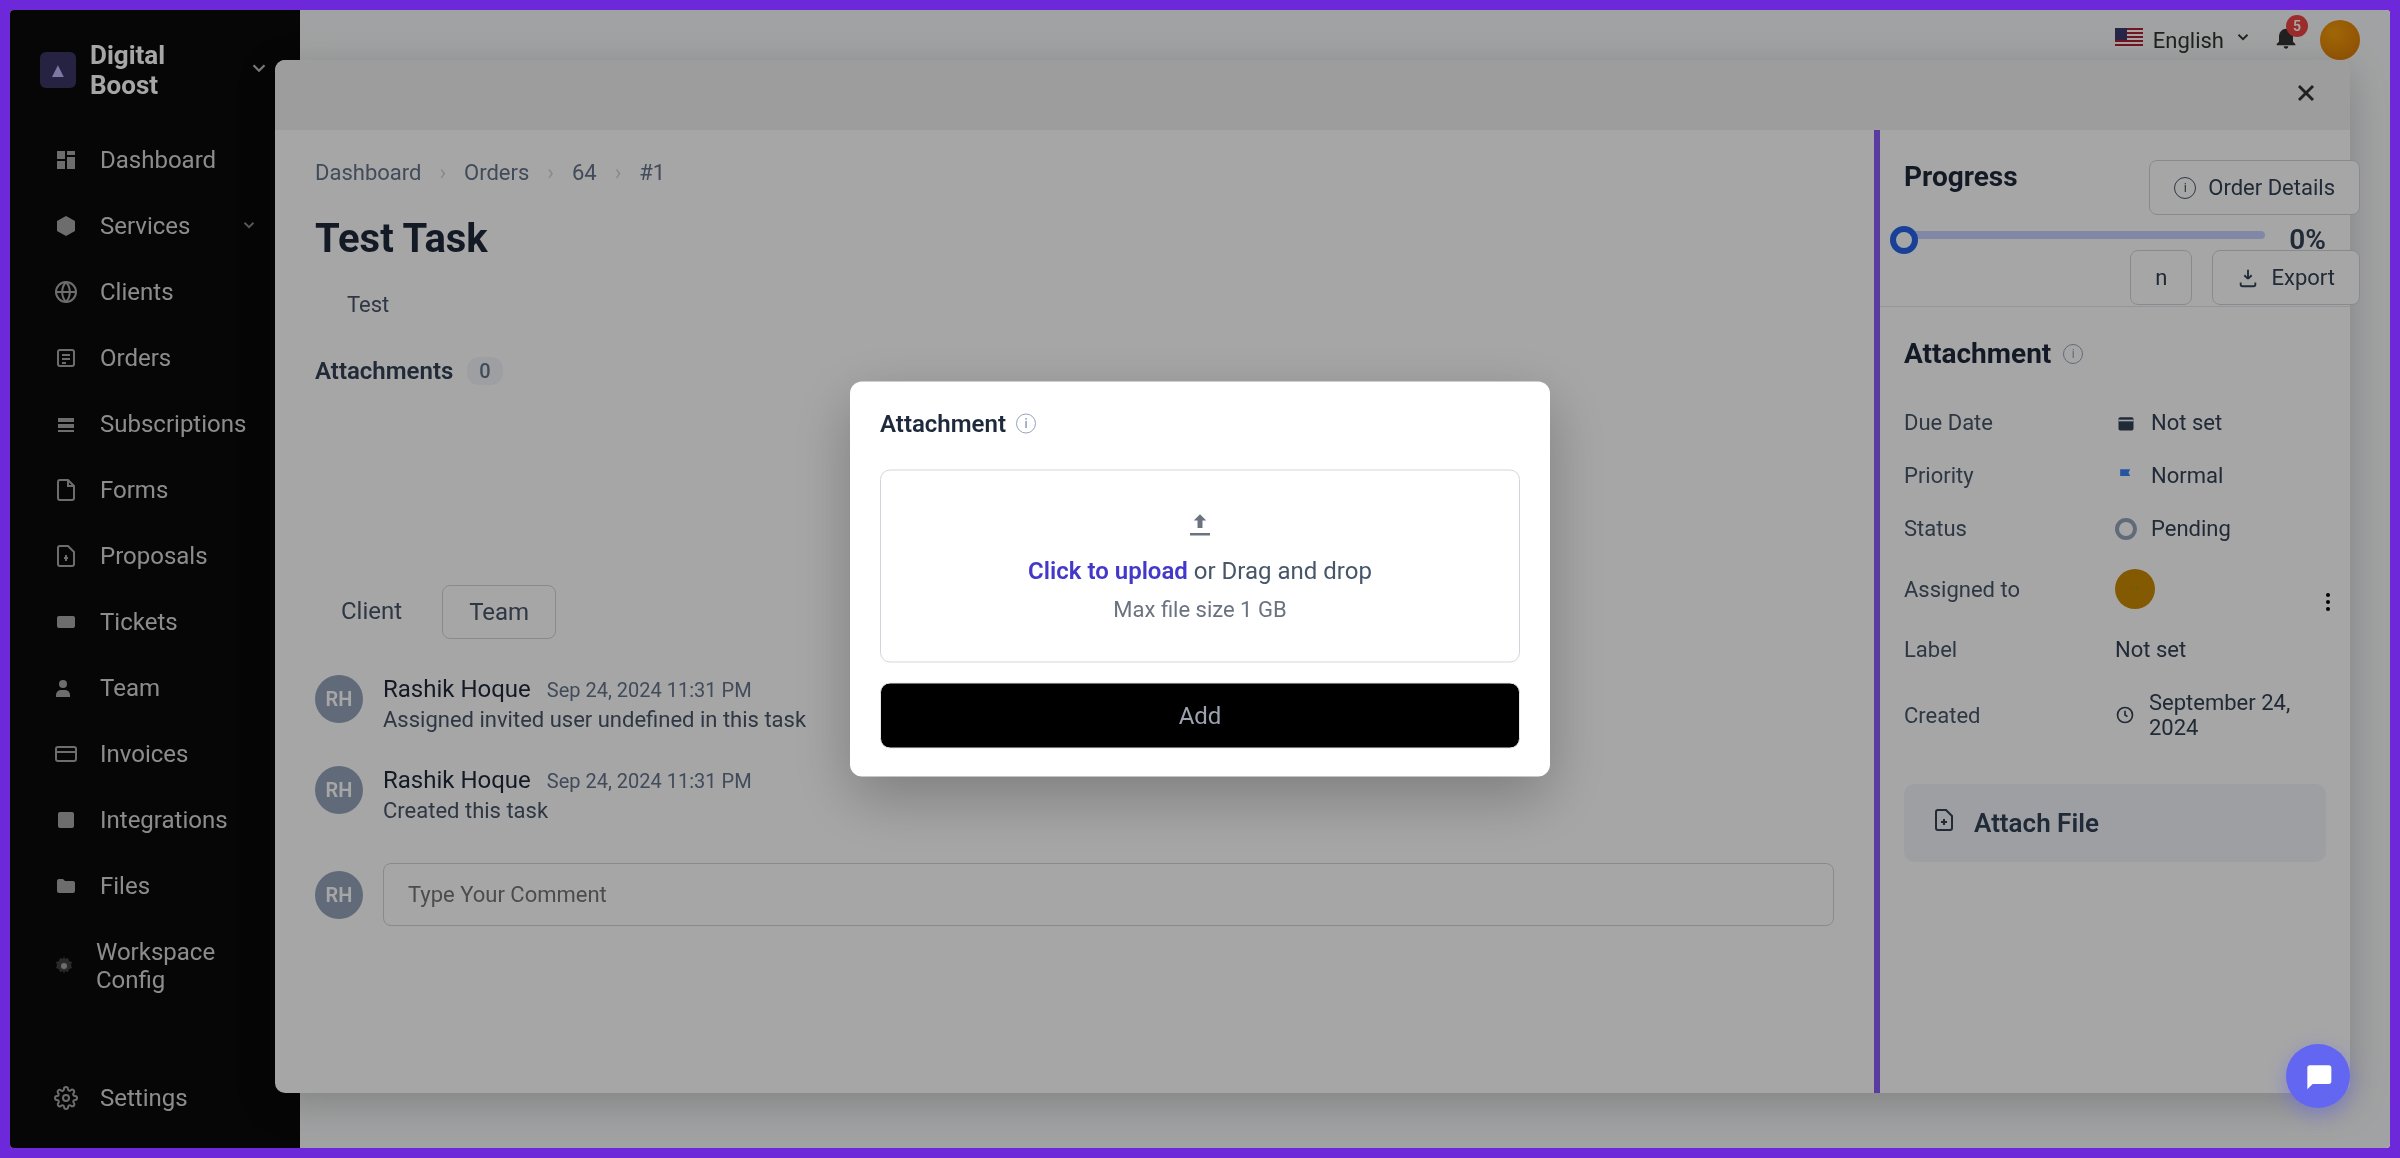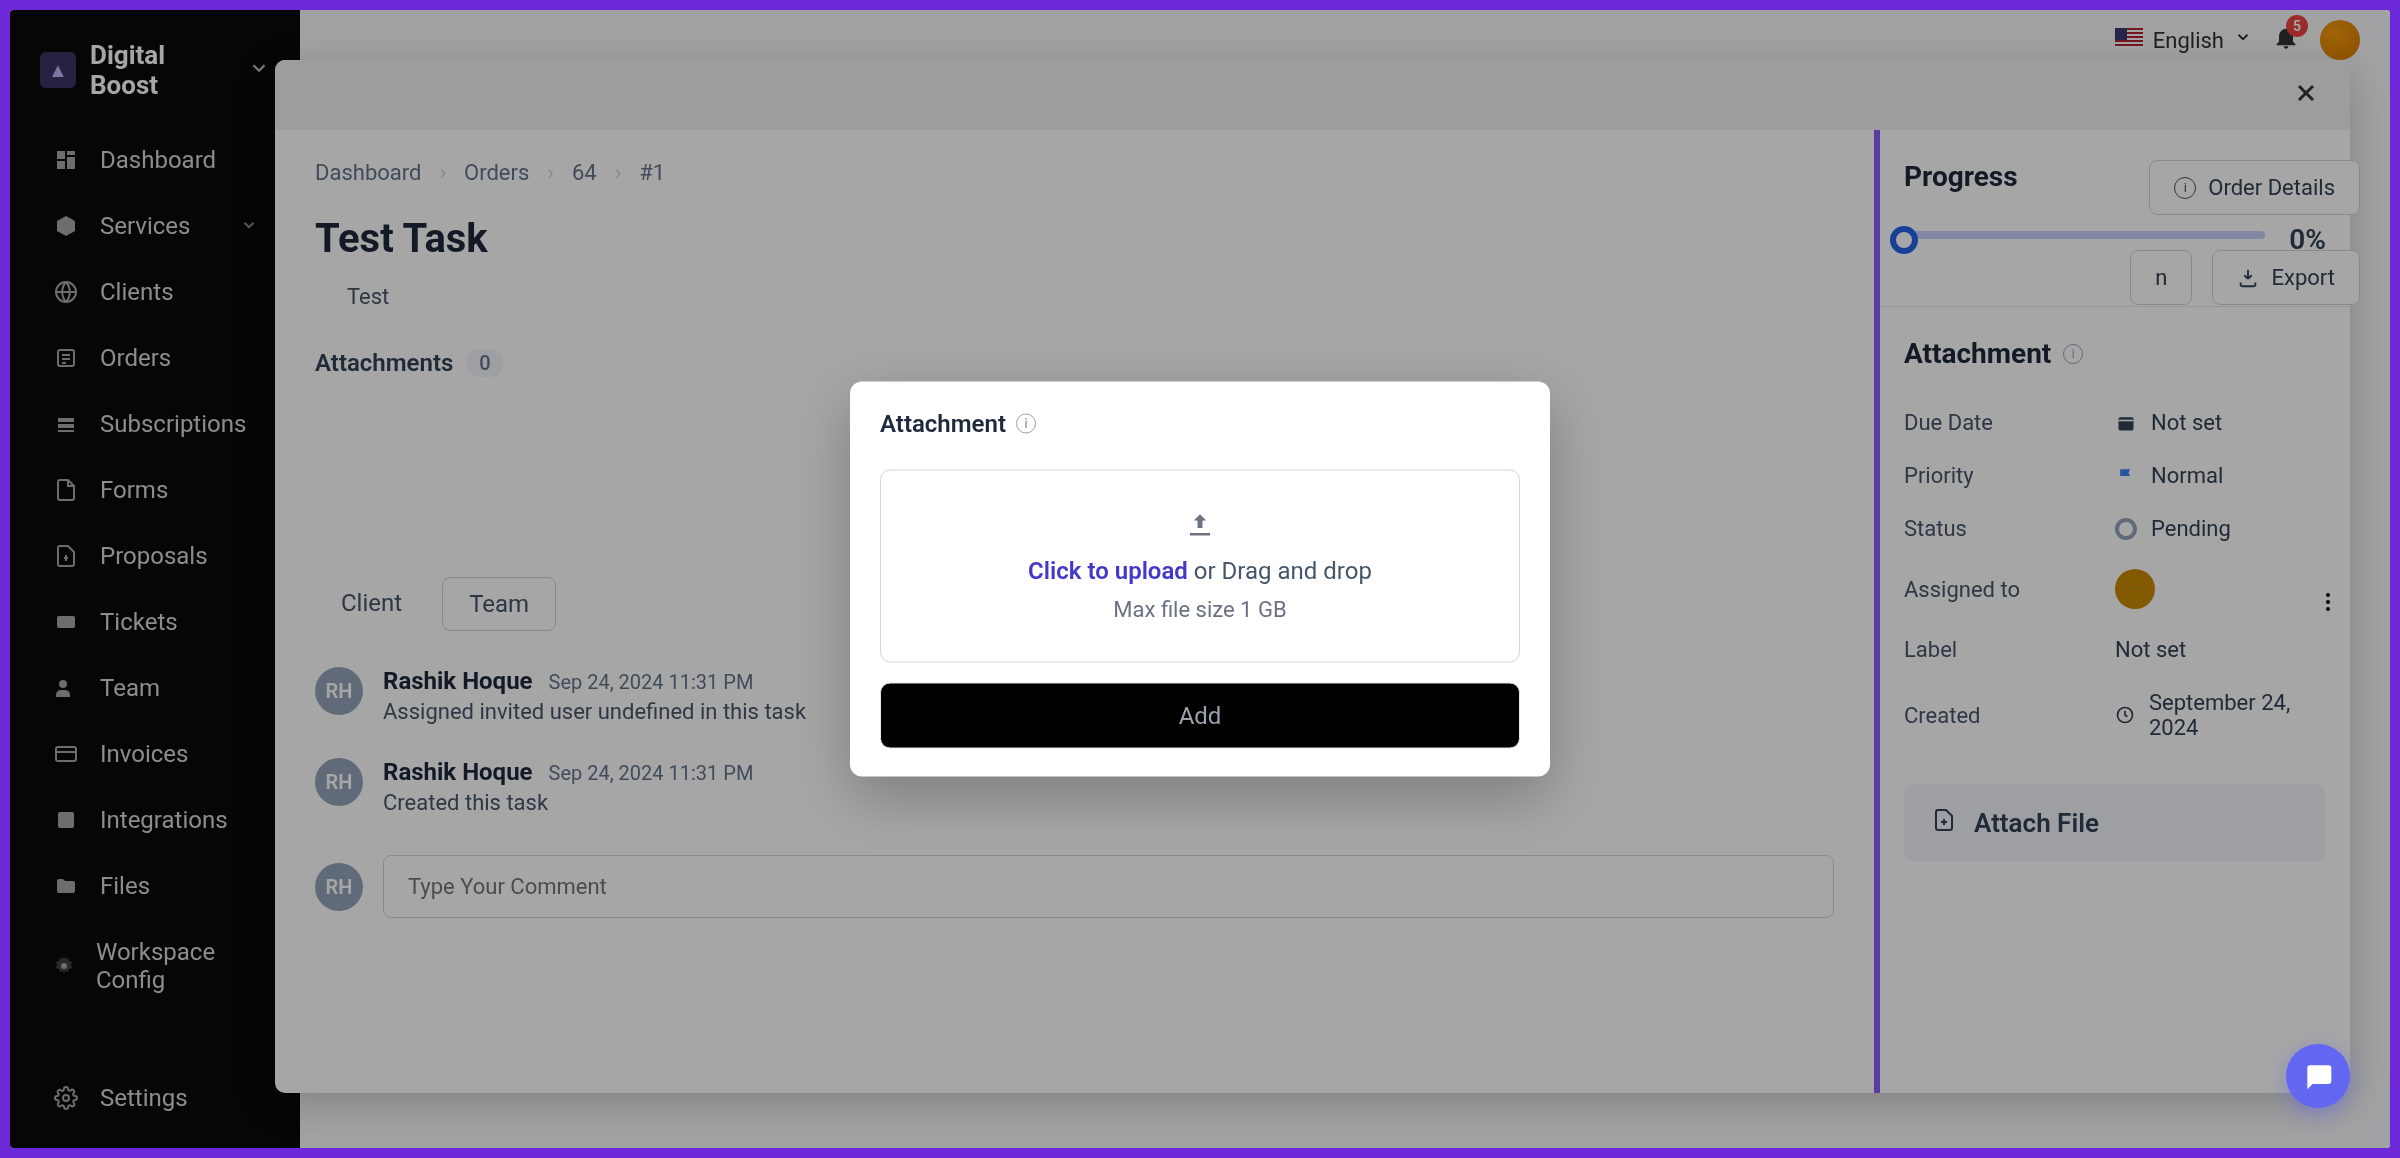--- a/index.html
+++ b/index.html
@@ -33,35 +33,35 @@
 
   
   .task-modal { position: absolute; left: 265px; top: 50px; right: 40px; bottom: 55px; background: #fff; border-radius: 10px; box-shadow: 0 10px 40px rgba(0,0,0,0.2); display:flex; flex-direction:column; overflow:hidden; }
   .modal-header { height: 70px; background: #f1f1f2; display:flex; align-items:center; justify-content:flex-end; padding:0 20px; }
   .close-btn { font-size: 34px; color:#333; cursor:pointer; padding:4px 10px; }
   .modal-body { flex:1; display:flex; overflow:hidden; }
   .modal-left { flex: 1; padding: 30px 40px 20px; display:flex; flex-direction:column; min-width:0; }
   .modal-right { width: 476px; border-left: 6px solid #8b5cf6; padding: 30px 24px; overflow-y:auto; }
   .crumbs { display:flex; align-items:center; gap:18px; color:#64748b; font-size:22px; margin-bottom: 30px; }
   .crumb-sep { color:#cbd5e1; }
-  .task-title { font-size: 40px; font-weight: 700; color:#1e293b; margin-bottom: 22px; }
+  .task-title { font-size: 40px; font-weight: 700; color:#1e293b; margin-bottom: 30px; }
   .section-label { font-size: 24px; font-weight: 600; color:#334155; margin-bottom: 6px; }
   .desc-text { font-size: 22px; color:#475569; margin-bottom: 40px; margin-left: 32px; }
   .attach-row { display:flex; align-items:center; gap:14px; font-size: 24px; font-weight:600; color:#334155; }
   .badge-count { background:#f1f5f9; color:#64748b; border-radius:12px; padding:2px 12px; font-size:20px; font-weight:500; }
 
   .tabs { display:flex; gap:14px; margin-top: 200px; }
   .tab { padding: 12px 26px; border-radius:8px; font-size:24px; color:#475569; cursor:pointer; }
   .tab.active { background:#fff; border:1px solid #d1d5db; }
 
   .activity-list { margin-top: 36px; display:flex; flex-direction:column; gap: 34px; position:relative; }
   .activity-item { display:flex; gap:20px; }
   .act-avatar { width:48px; height:48px; border-radius:50%; background:#94a3b8; color:#fff; display:flex; align-items:center; justify-content:center; font-weight:600; font-size:20px; flex-shrink:0; }
   .act-body .act-head { display:flex; gap:16px; align-items:baseline; }
-  .act-name { font-size:24px; font-weight:700; color:#1e293b; }
+  .act-name { font-size:24px; font-weight:400; color:#1e293b; }
   .act-time { font-size:20px; color:#64748b; }
   .act-desc { font-size:22px; color:#475569; margin-top:4px; }
   .activity-line { position:absolute; left:23px; top:50px; bottom:60px; width:2px; background:#e2e8f0; z-index:-1; }
 
   .comment-row { display:flex; gap:20px; margin-top: 40px; align-items:center; }
   .comment-input { flex:1; border:1px solid #d1d5db; border-radius:8px; padding:18px 24px; font-size:22px; color:#64748b; background:#fff; }
 
   
   .right-heading { font-size:28px; font-weight:700; color:#1e293b; margin-bottom: 30px; }
   .progress-track { position:relative; height:8px; background:#c7d2fe; border-radius:4px; margin-bottom:10px; }

